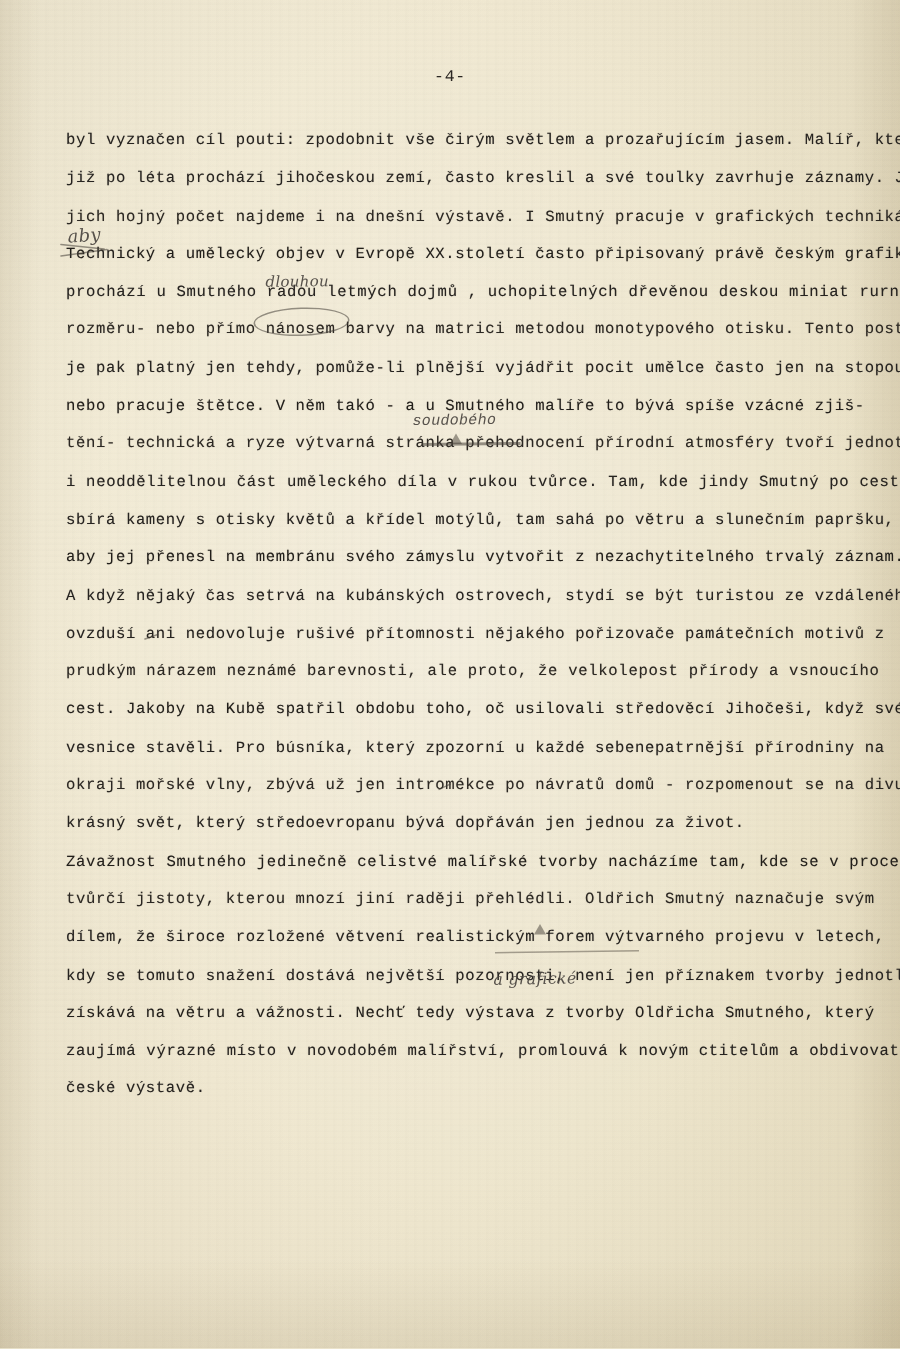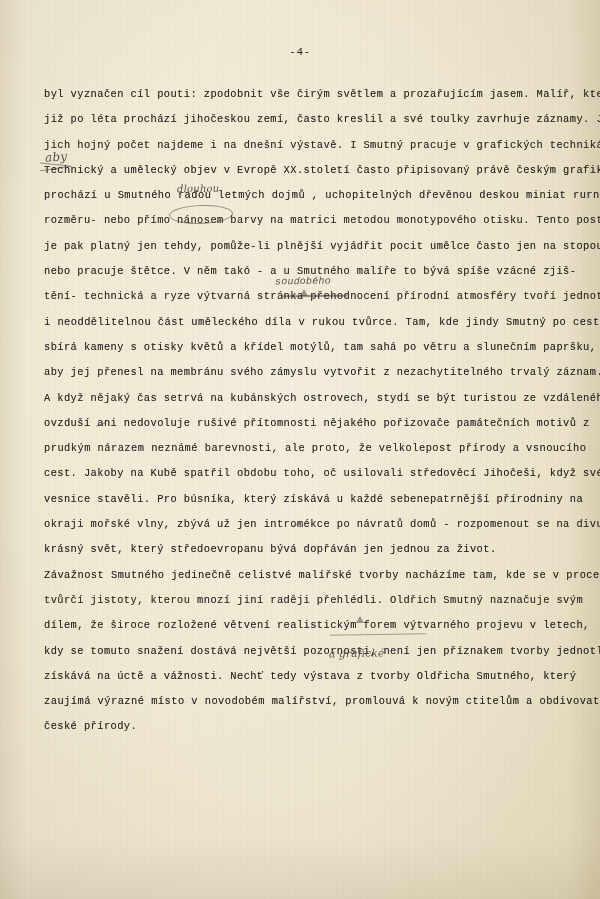--- a/index.html
+++ b/index.html
@@ -237,30 +237,30 @@
     <div class="line">je pak platný jen tehdy, pomůže-li plnější vyjádřit pocit umělce často jen na stopou</div>
     <div class="line">nebo pracuje štětce. V něm takó - a u Smutného malíře to bývá spíše vzácné zjiš-</div>
     <div class="line">tění- technická a ryze výtvarná stránka přehodnocení přírodní atmosféry tvoří jednotu</div>
     <div class="line">i neoddělitelnou část uměleckého díla v rukou tvůrce. Tam, kde jindy Smutný po cestě</div>
     <div class="line">sbírá kameny s otisky květů a křídel motýlů, tam sahá po větru a slunečním papršku,</div>
     <div class="line">aby jej přenesl na membránu svého zámyslu vytvořit z nezachytitelného trvalý záznam.</div>
     <div class="line">A když nějaký čas setrvá na kubánských ostrovech, stydí se být turistou ze vzdáleného</div>
     <div class="line">ovzduší ani nedovoluje rušivé přítomnosti nějakého pořizovače památečních motivů z</div>
     <div class="line">prudkým nárazem neznámé barevnosti, ale proto, že velkolepost přírody a vsnoucího</div>
     <div class="line">cest. Jakoby na Kubě spatřil obdobu toho, oč usilovali středověcí Jihočeši, když své</div>
-    <div class="line">vesnice stavěli. Pro búsníka, který získává u každé sebenepatrnější přírodniny na</div>
+    <div class="line">vesnice stavěli. Pro búsníka, který zpozorní u každé sebenepatrnější přírodniny na</div>
     <div class="line">okraji mořské vlny, zbývá už jen intromékce po návratů domů - rozpomenout se na divu-</div>
     <div class="line">krásný svět, který středoevropanu bývá dopřáván jen jednou za život.</div>
     <div class="line">Závažnost Smutného jedinečně celistvé malířské tvorby nacházíme tam, kde se v procesu</div>
     <div class="line">tvůrčí jistoty, kterou mnozí jiní raději přehlédli. Oldřich Smutný naznačuje svým</div>
     <div class="line">dílem, že široce rozložené větvení realistickým forem výtvarného projevu v letech,</div>
     <div class="line">kdy se tomuto snažení dostává největší pozornosti, není jen příznakem tvorby jednotliv-</div>
-    <div class="line">získává na úctě a vážnosti. Nechť tedy výstava z tvorby Oldřicha Smutného, který</div>
+    <div class="line">získává na větru a vážnosti. Nechť tedy výstava z tvorby Oldřicha Smutného, který</div>
     <div class="line">zaujímá výrazné místo v novodobém malířství, promlouvá k novým ctitelům a obdivovatelům</div>
-    <div class="line">české přírody.</div>
+    <div class="line">české výstavě.</div>
   </div>
 
   <div class="annot a-aby">aby</div>
   <div class="annot a-dlouhou">dlouhou</div>
   <div class="annot a-soudobeho">soudobého</div>
   <div class="annot a-graficke">a grafické</div>
 
   <div class="mark strike-klasicky"></div>
   <div class="mark strike-klasicky2"></div>
   <div class="mark strike-smutne"></div>

